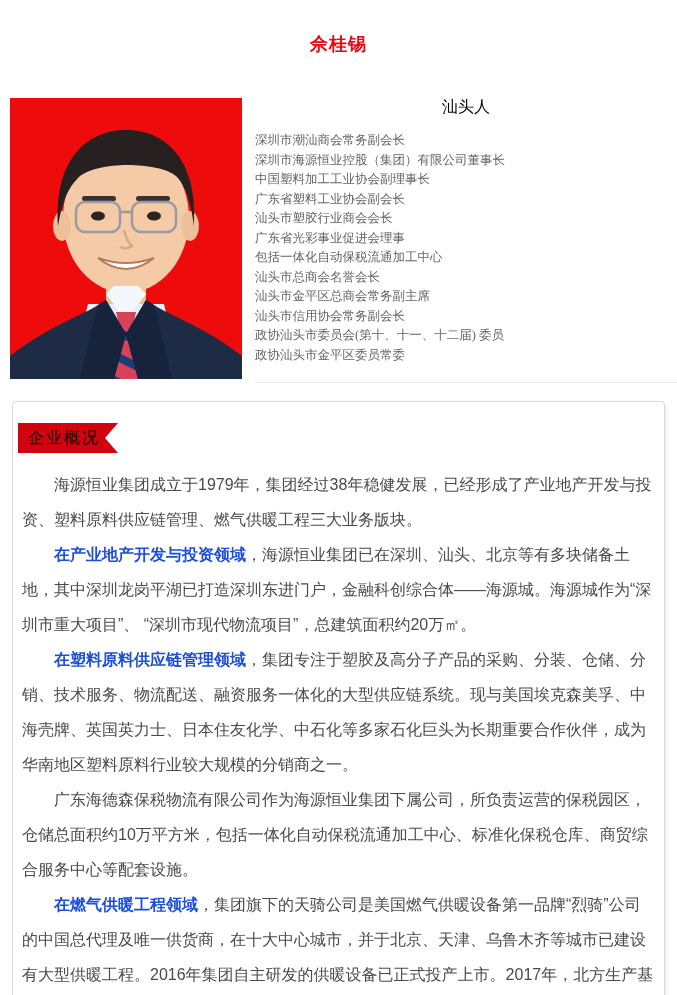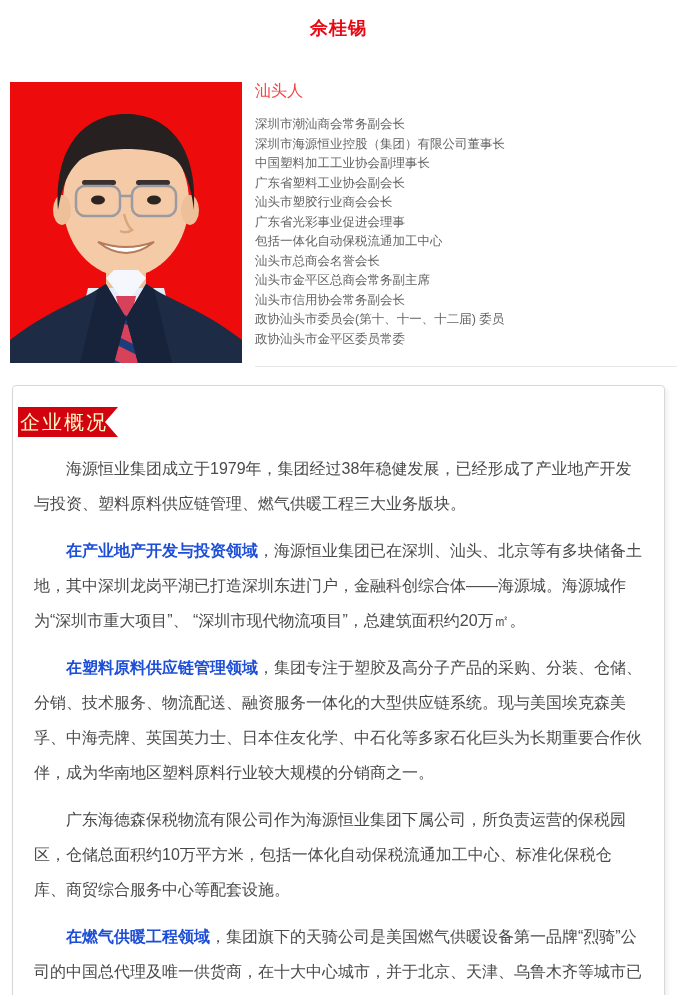--- a/index.html
+++ b/index.html
@@ -2,21 +2,21 @@
 <html><head>
 <meta charset="utf-8">
 <style>
   html, body { margin:0; padding:0; background:#ffffff; }
   body {
     width:677px;
     font-family:"Liberation Sans", "DejaVu Sans", sans-serif;
     color:#4a4a4a;
   }
   .page-title {
-    margin:0;
+    margin:16px;
     padding-top:16px;
     text-align:center;
     font-size:18px;
     font-weight:bold;
     letter-spacing:1px;
   }
   .profile-row {
     display:flex;
     margin-top:42px;
     margin-left:10px;
@@ -33,51 +33,52 @@
     flex:1;
     margin-left:13px;
     border-bottom:1px solid #e7e7e7;
     padding-bottom:6px;
     min-height:285px;
     box-sizing:border-box;
   }
   .origin-line {
     font-size:16px;
     line-height:18px;
-    color:#ef4444;
+    color:#000000;
     margin:0 0 15px 0;
+    text-align:center;
   }
-  .title-list { font-size:12.5px; line-height:19.5px; color:#646464; }
+  .title-list { font-size:12.5px; line-height:19.5px; color:#646464;font-family:Liberation Serif, serif; }
   .title-list-item { white-space:nowrap; }
 
   .overview-box {
     position:relative;
     margin:18px 12px 17px 12px;
     border:1px solid #d8d8d8;
     border-radius:4px;
     box-shadow:2px 3px 5px rgba(0,0,0,0.08);
     padding:21px 9px 12px 9px;
     box-sizing:border-box;
   }
   .ribbon {
     position:relative;
     left:-4px;
     width:100px;
     height:30px;
     line-height:30px;
     box-sizing:border-box;
-    padding-left:2px;
-    color:#fef9c3;
-    font-size:20px;
+    padding-left:10px;
+    color:#000000;
+    font-size:16px;
     letter-spacing:2px;
     background:#d3020f;
     clip-path:polygon(0 0, 100% 0, calc(100% - 13px) 50%, 100% 100%, 0 100%);
   }
   .paragraphs { margin-top:14px; font-size:16px; line-height:35px; color:#4a4a4a; }
-  .paragraphs p { margin:12px; text-indent:2em; }
+  .paragraphs p { margin:0; text-indent:2em; }
   .para-lead { font-weight:bold; color:#1d4ed8; }
 </style>
 </head>
 <body>
 
 <h1 class="page-title" style="color:#e60914;">佘桂锡</h1>
 
 <div class="profile-row">
 
   <div class="photo-frame">

